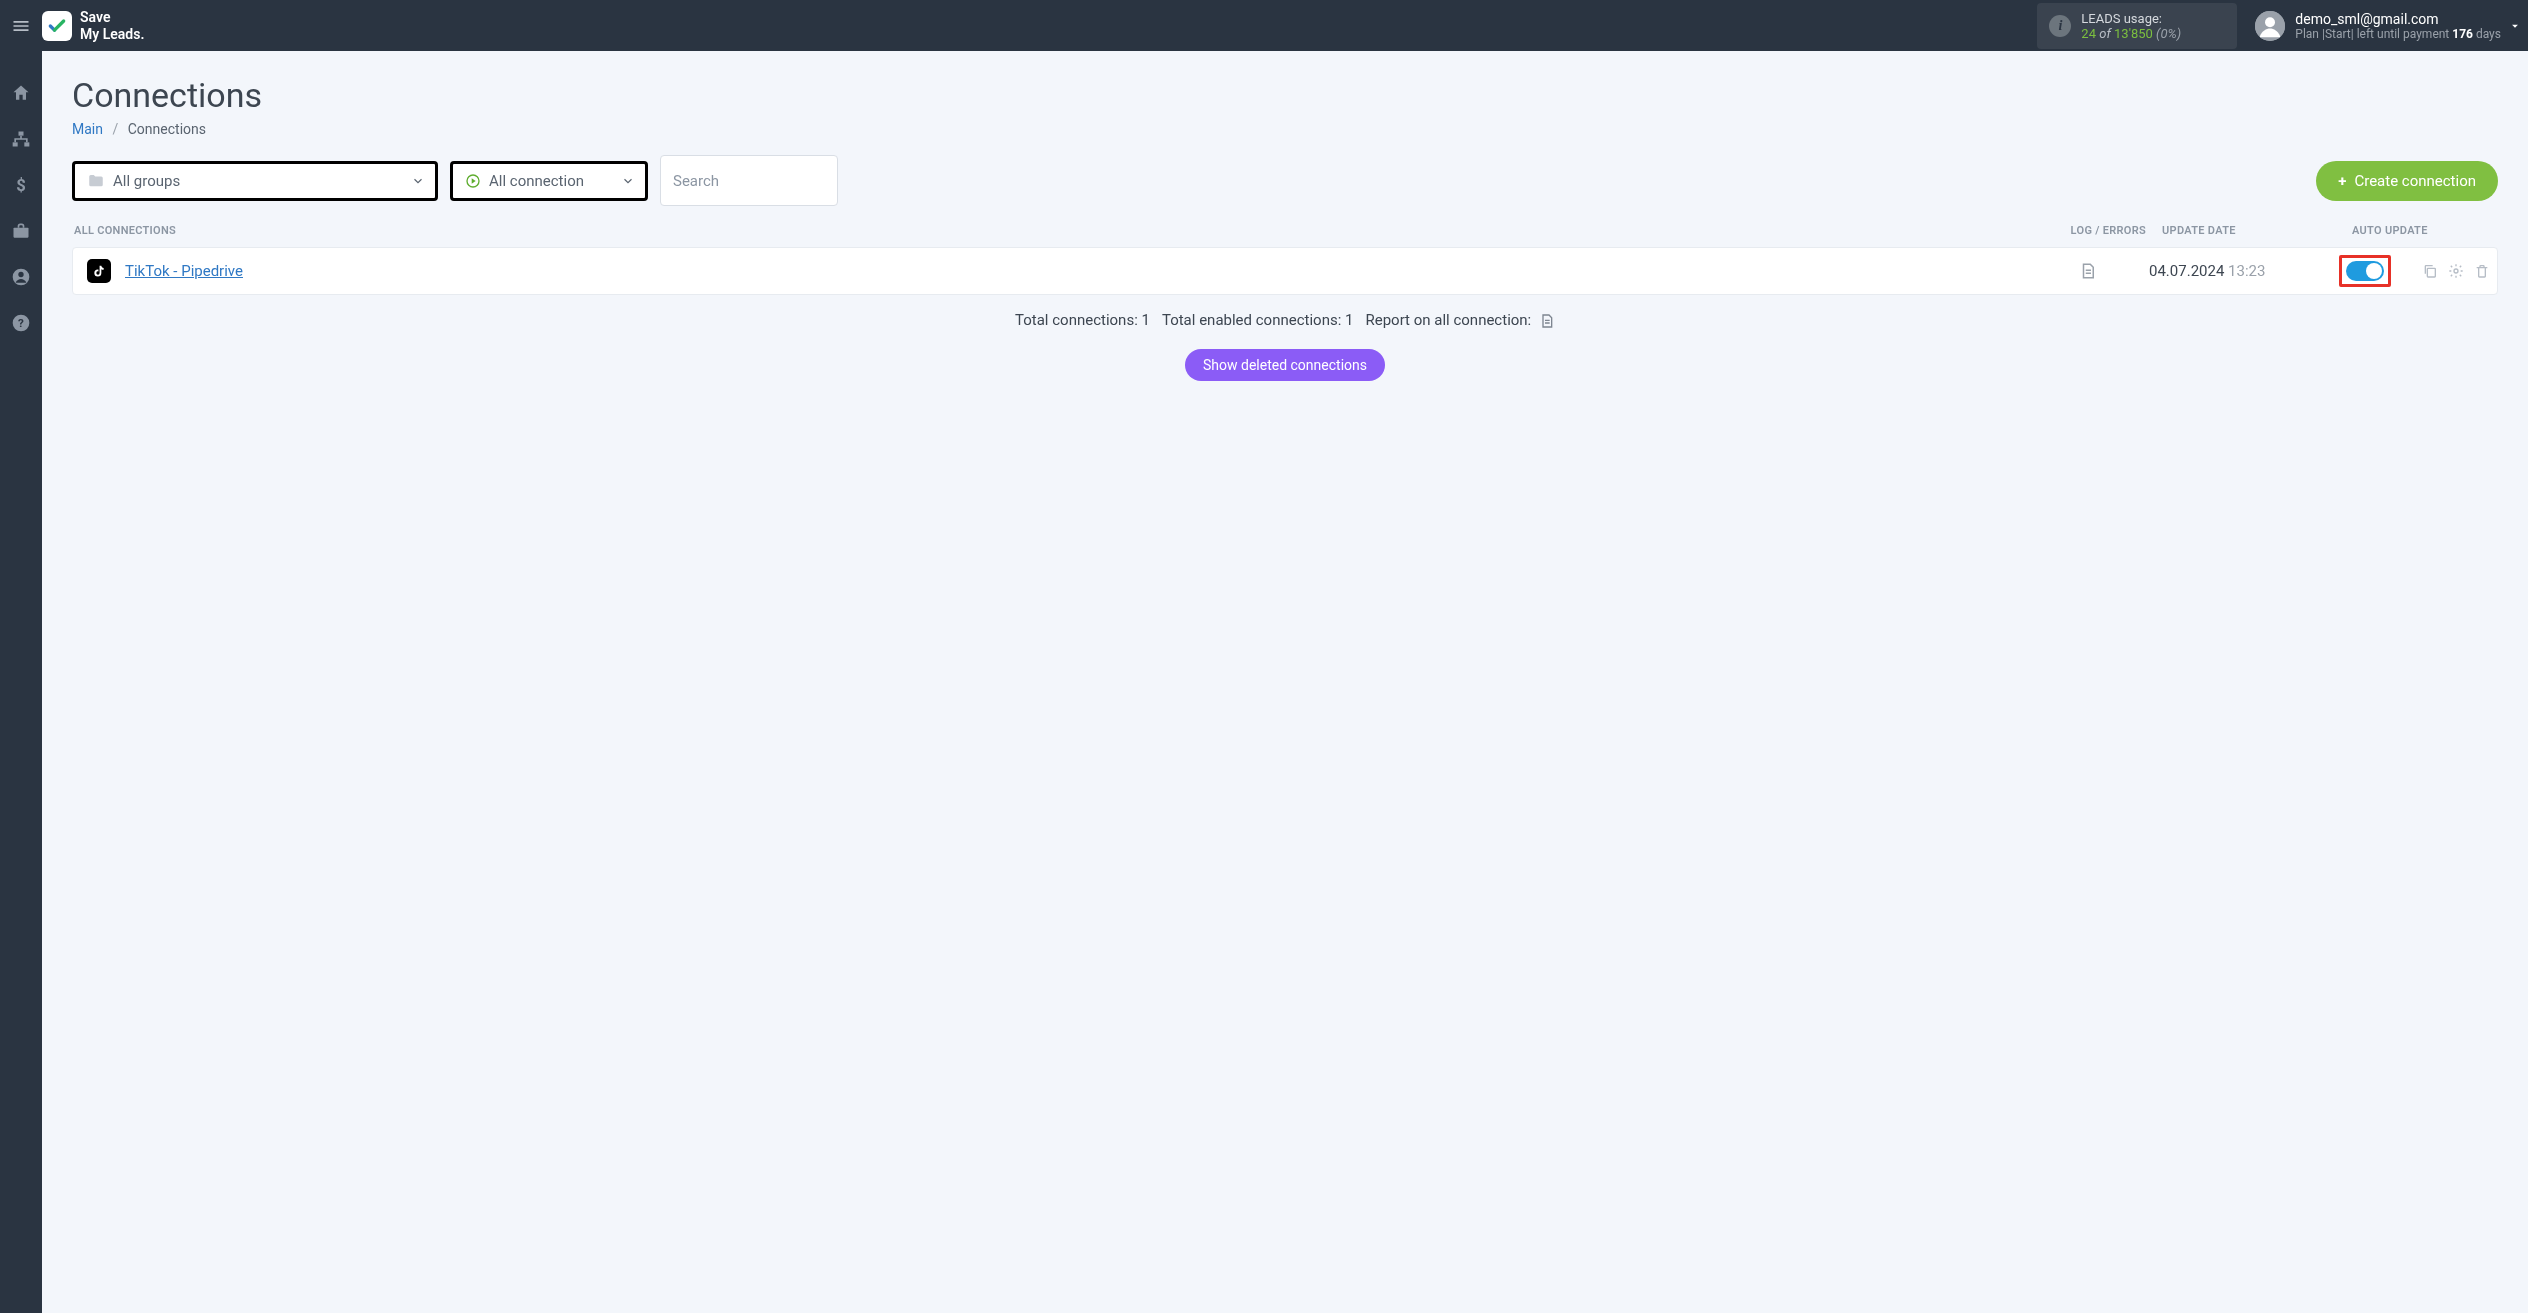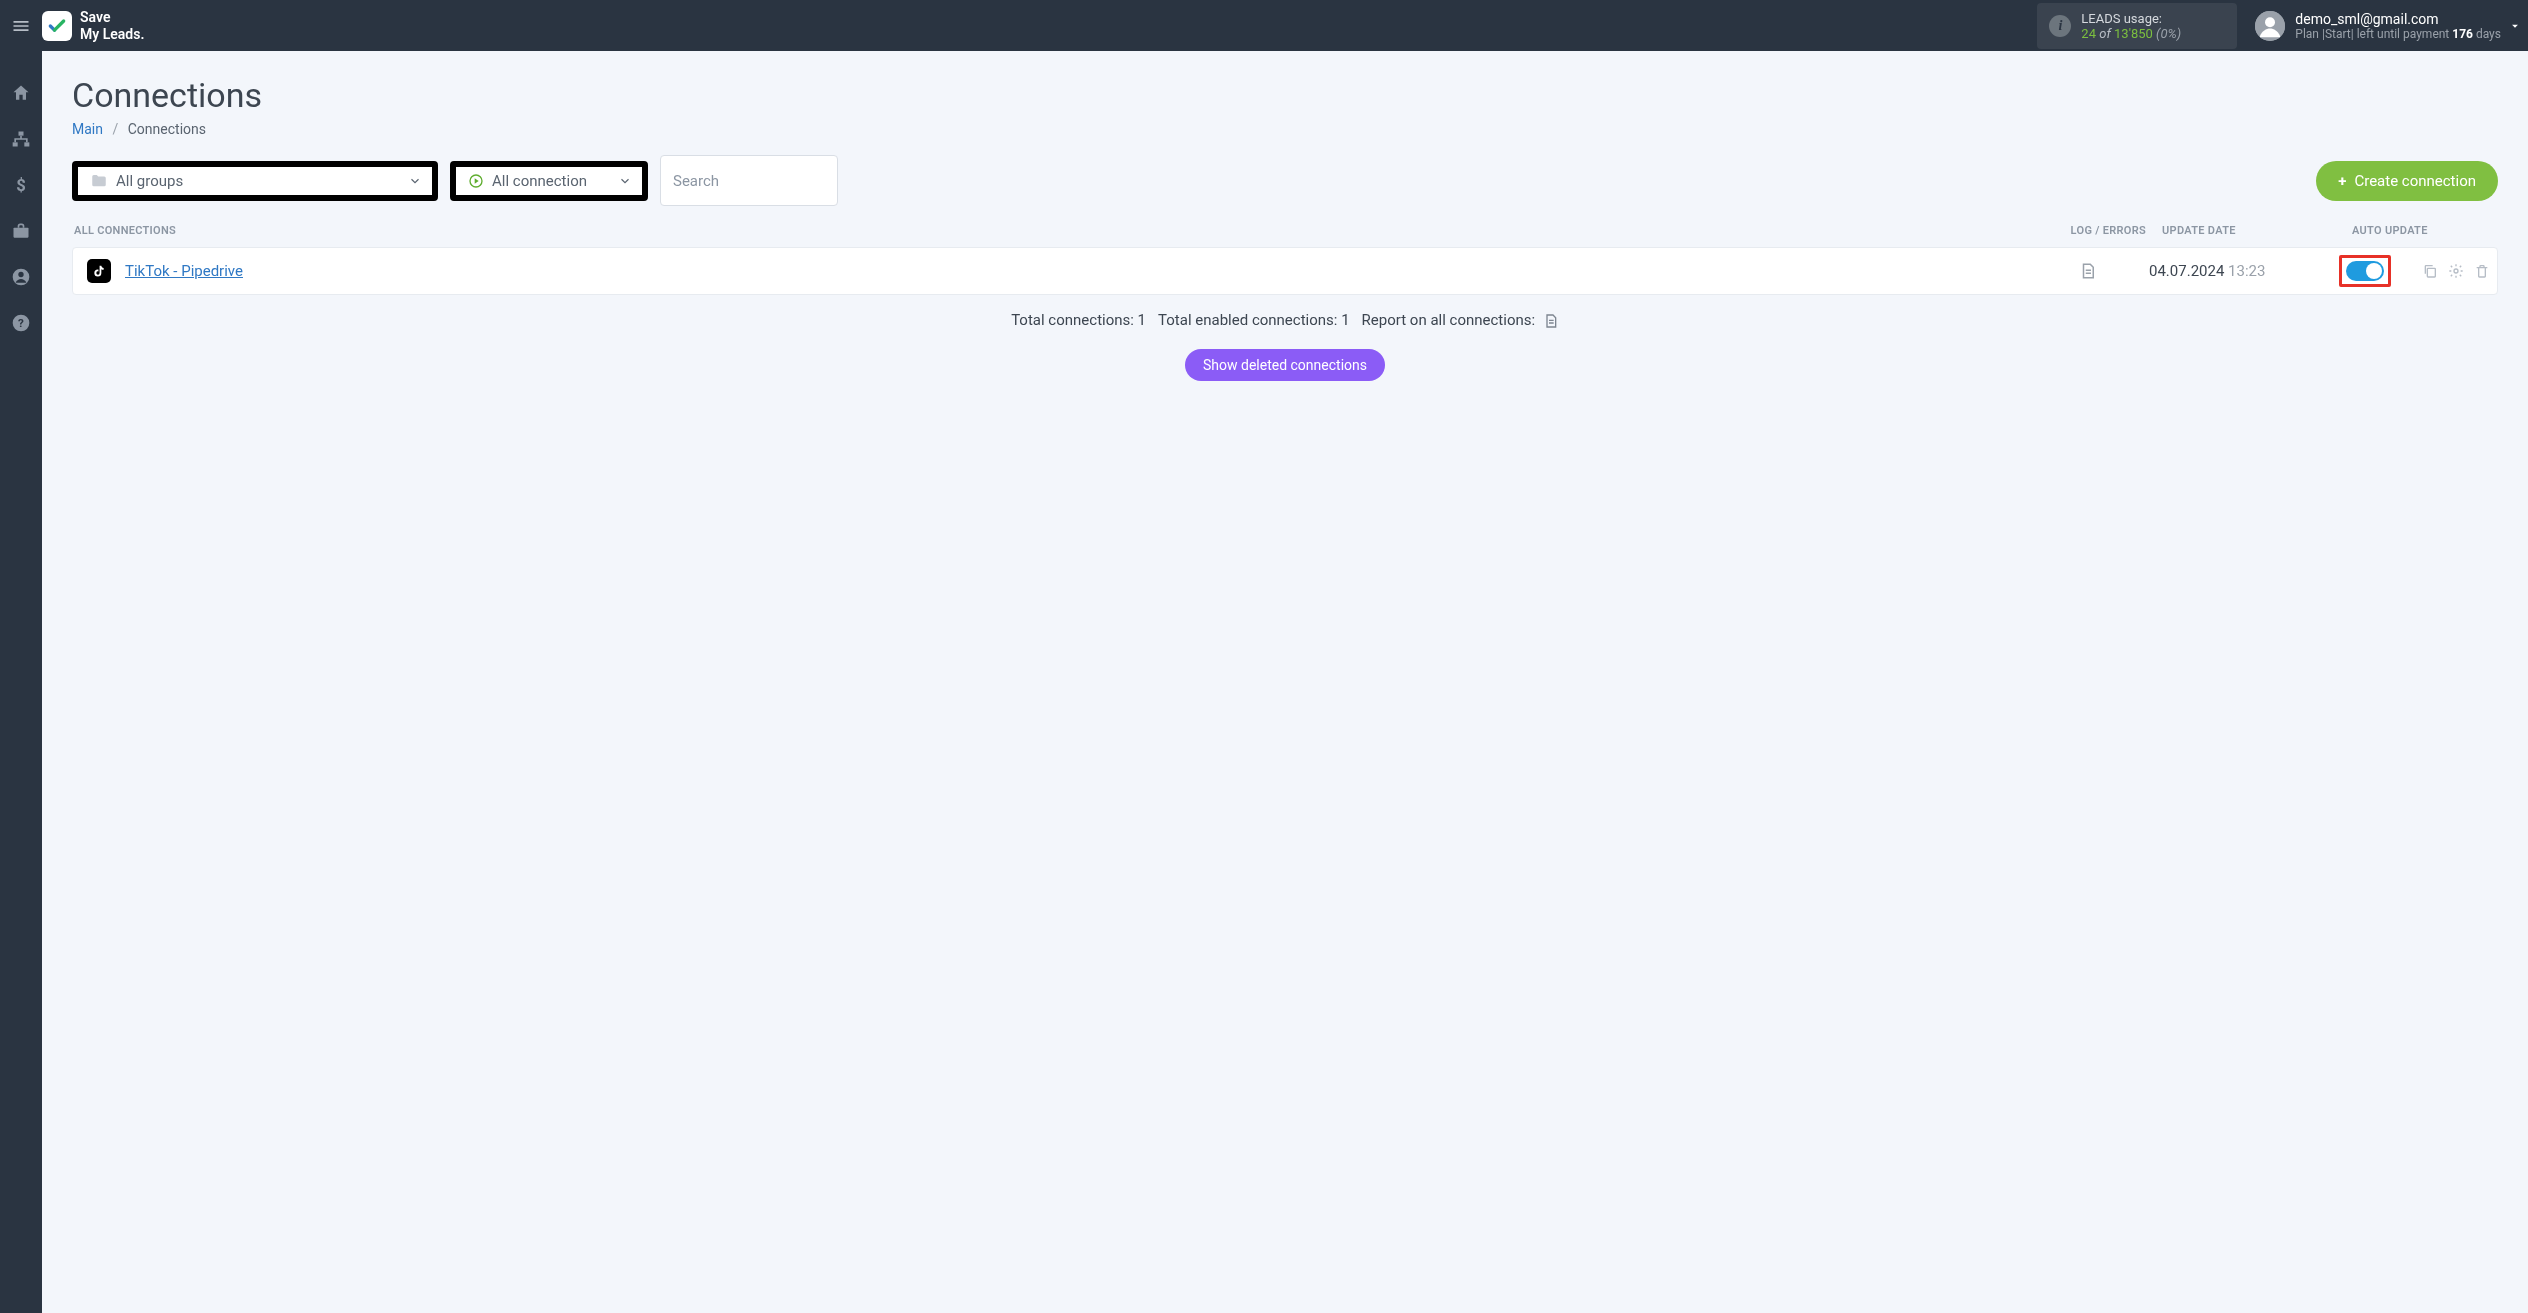--- a/index.html
+++ b/index.html
@@ -29,21 +29,21 @@
 .layout{display:flex;height:calc(100vh - 51px)}
 .sidebar{width:42px;background:#2a3441;display:flex;flex-direction:column;align-items:center;padding-top:30px;gap:22px}
 .sidebar .nav-item{width:24px;height:24px;display:flex;align-items:center;justify-content:center;color:#8c96a3;cursor:pointer}
 .sidebar .nav-item svg{width:20px;height:20px;fill:currentColor}
 .main{flex:1;padding:24px 30px;overflow:auto;max-width:calc(100vw - 42px)}
 .page-title{font-size:34px;font-weight:400;color:#3d4651;margin-bottom:6px}
 .breadcrumb{font-size:14px;color:#5a6470;margin-bottom:18px}
 .breadcrumb a{color:#2f78c4;text-decoration:none}
 .breadcrumb .sep{margin:0 6px;color:#9aa1aa}
 .filters{display:flex;gap:12px;align-items:center;margin-bottom:18px}
-.select{display:flex;align-items:center;border:6px solid #000000;border-radius:4px;background:#fff;height:40px;padding:0 34px 0 12px;font-size:15px;color:#5a6470;position:relative;cursor:pointer}
+.select{display:flex;align-items:center;border:3px solid #000000;border-radius:4px;background:#fff;height:40px;padding:0 34px 0 12px;font-size:15px;color:#5a6470;position:relative;cursor:pointer}
 .select .chev{position:absolute;right:10px;top:50%;transform:translateY(-50%)}
 .select.groups{width:366px}
 .select.conn{width:198px}
 .select.groups .folder-icon{margin-right:8px;color:#c7ccd3}
 .select.conn .play-icon{margin-right:8px}
 .search-input{border:1px solid #d9dee5;border-radius:4px;background:#fff;height:51px;padding:0 12px;font-size:15px;color:#5a6470;width:178px}
 .search-input::placeholder{color:#8c96a3}
 .filters-spacer{flex:1}
 .create-btn{background:#80bf41;color:#fff;border:none;border-radius:20px;height:40px;padding:0 22px;font-size:15px;display:flex;align-items:center;gap:8px;cursor:pointer}
 .create-btn .plus{font-size:15px;font-weight:bold}
@@ -255,21 +255,21 @@
               </svg>
             </div>
         </div>
       </div>
     </div>
 
     <div class="summary">
       <span>Total connections: 1</span>
       <span>Total enabled connections: 1</span>
       <span>
-        <span>Report on all connections:</span>
+        <span>Report on all connection:</span>
         <span class="report-icon" style="margin-left:4px;display:inline-block;vertical-align:middle"><svg width="16" height="16" viewBox="0 0 24 24">
               <path fill="none" stroke="currentColor" stroke-width="2" d="M6 3h9l4 4v14H6V3z"></path>
               <path stroke="currentColor" stroke-width="2" d="M9 11h7M9 15h7"></path>
             </svg></span>
       </span>
     </div>
 
     <button class="show-deleted">Show deleted connections</button>
   </div>
 </div>

